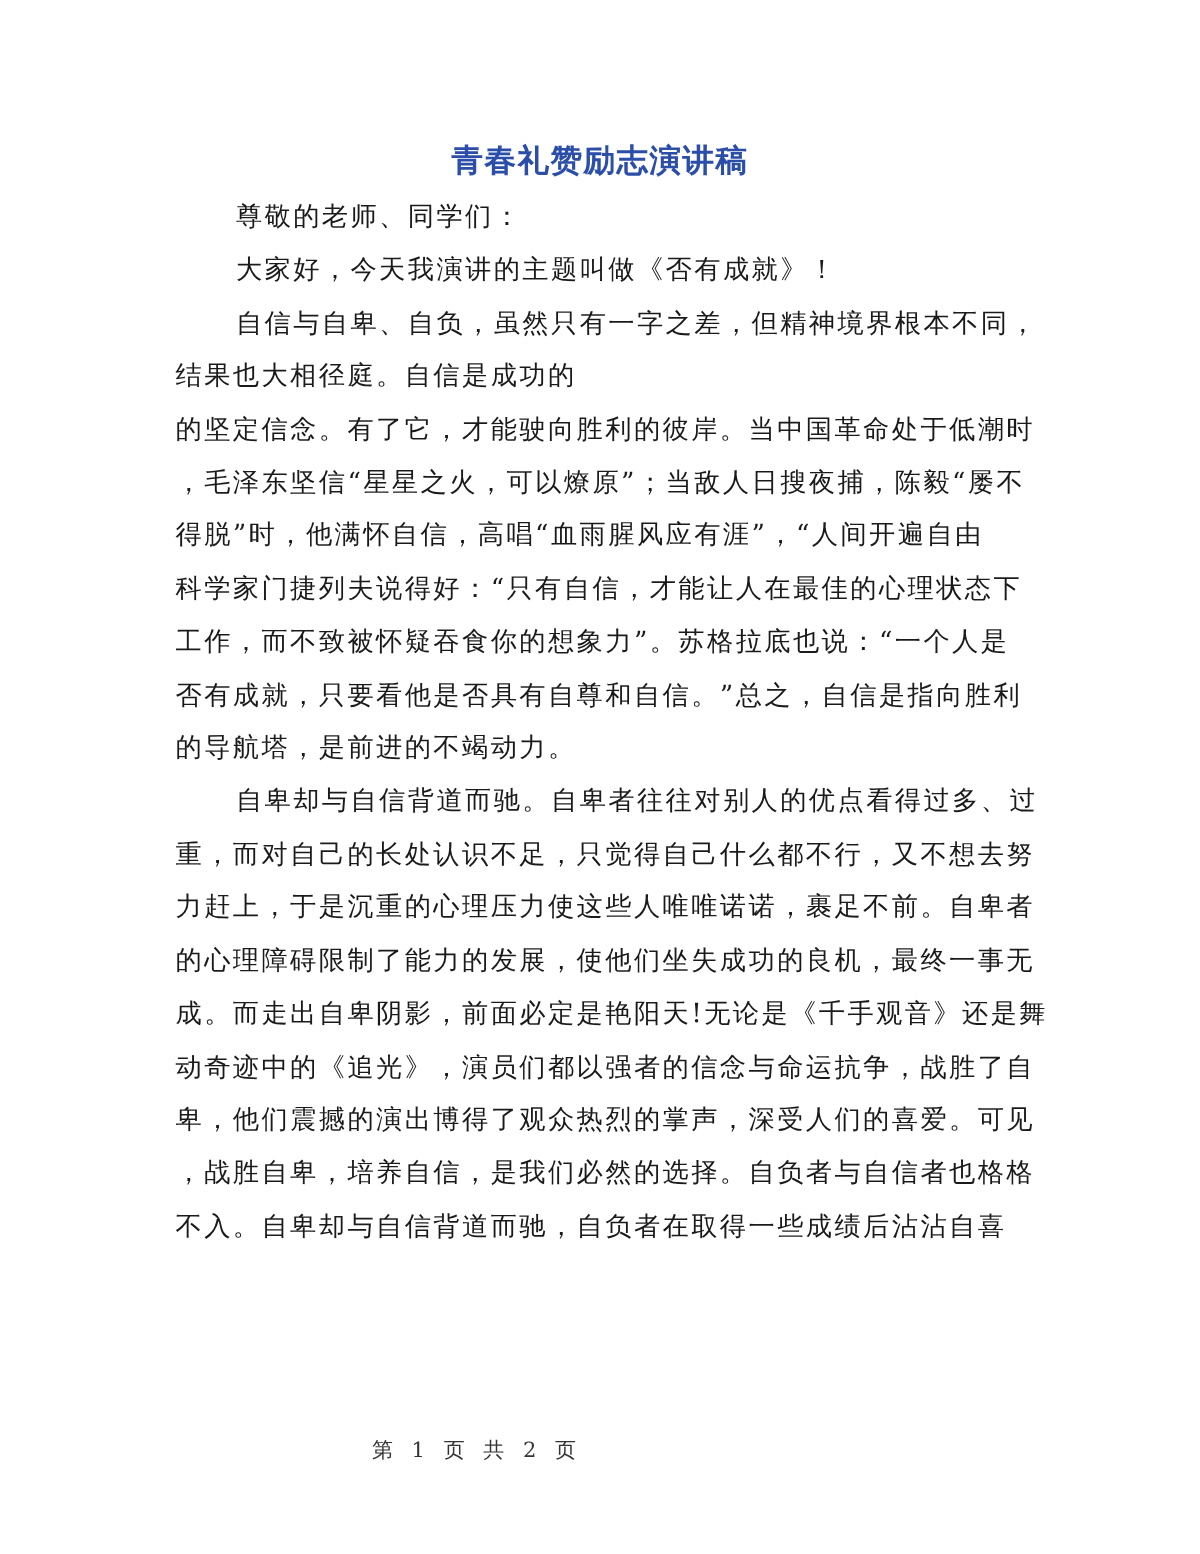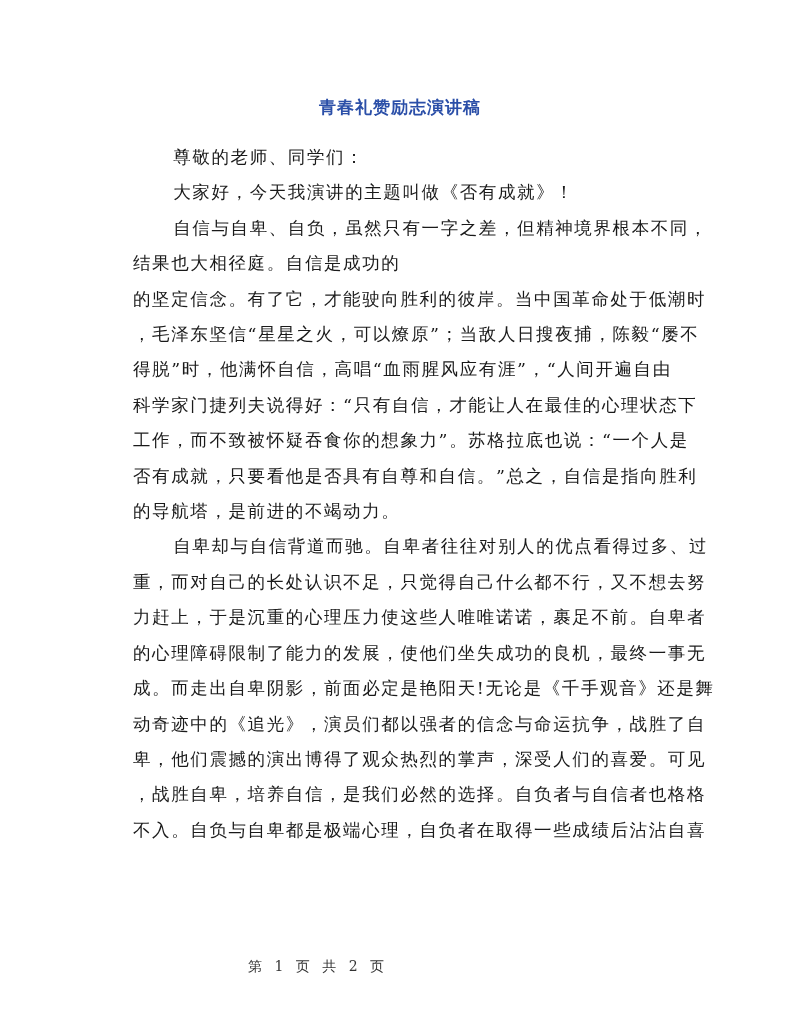--- a/index.html
+++ b/index.html
@@ -18,32 +18,32 @@
     .page {
       position: absolute;
       left: 117px;
       top: 90px;
       width: 566px;
     }
     .title {
       text-align: center;
       color: #2b4fa8;
       font-family: "DejaVu Sans", "Liberation Sans", sans-serif;
-      font-size: 17px;
+      font-size: 21px;
       font-weight: bold;
       letter-spacing: 1px;
       height: 34px;
       line-height: 34px;
       margin-bottom: 4px;
     }
     .para {
       font-size: 17.5px;
       line-height: 35.4px;
       letter-spacing: 1.6px;
-      margin: 16px;
+      margin: 0;
       text-align: justify;
       word-break: break-all;
     }
     .indent { text-indent: 2.3em; }
     .line { display: block; white-space: nowrap; }
     .footer {
       position: absolute;
       left: 0;
       width: 636px;
       top: 958px;
@@ -71,17 +71,17 @@
       <span class="line">否有成就，只要看他是否具有自尊和自信。”总之，自信是指向胜利</span>
       <span class="line">的导航塔，是前进的不竭动力。</span>
       <span class="line indent">自卑却与自信背道而驰。自卑者往往对别人的优点看得过多、过</span>
       <span class="line">重，而对自己的长处认识不足，只觉得自己什么都不行，又不想去努</span>
       <span class="line">力赶上，于是沉重的心理压力使这些人唯唯诺诺，裹足不前。自卑者</span>
       <span class="line">的心理障碍限制了能力的发展，使他们坐失成功的良机，最终一事无</span>
       <span class="line">成。而走出自卑阴影，前面必定是艳阳天!无论是《千手观音》还是舞</span>
       <span class="line">动奇迹中的《追光》，演员们都以强者的信念与命运抗争，战胜了自</span>
       <span class="line">卑，他们震撼的演出博得了观众热烈的掌声，深受人们的喜爱。可见</span>
       <span class="line">，战胜自卑，培养自信，是我们必然的选择。自负者与自信者也格格</span>
-      <span class="line">不入。自负与自卑都是极端心理，自负者在取得一些成绩后沾沾自喜</span>
+      <span class="line">不入。自卑却与自信背道而驰，自负者在取得一些成绩后沾沾自喜</span>
     </div>
 </div>
 
 <div class="footer">第 1 页 共 2 页</div>
 
 </body></html>

